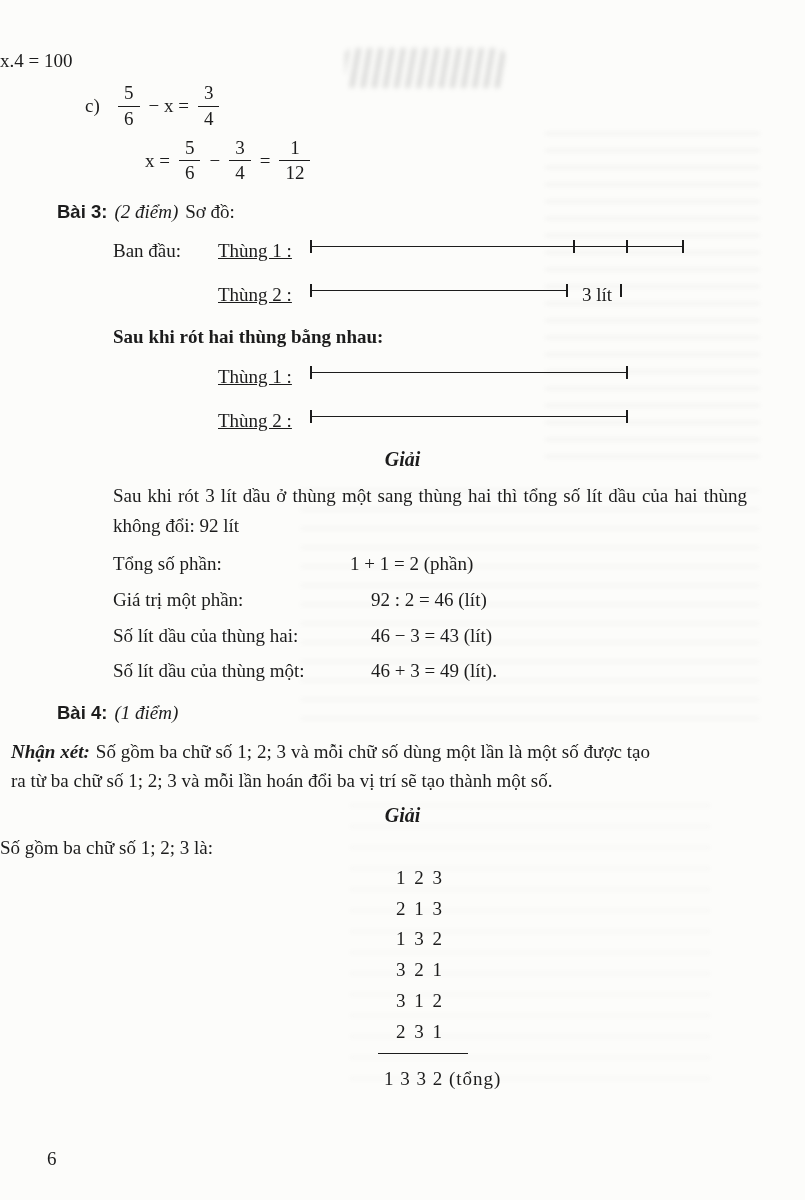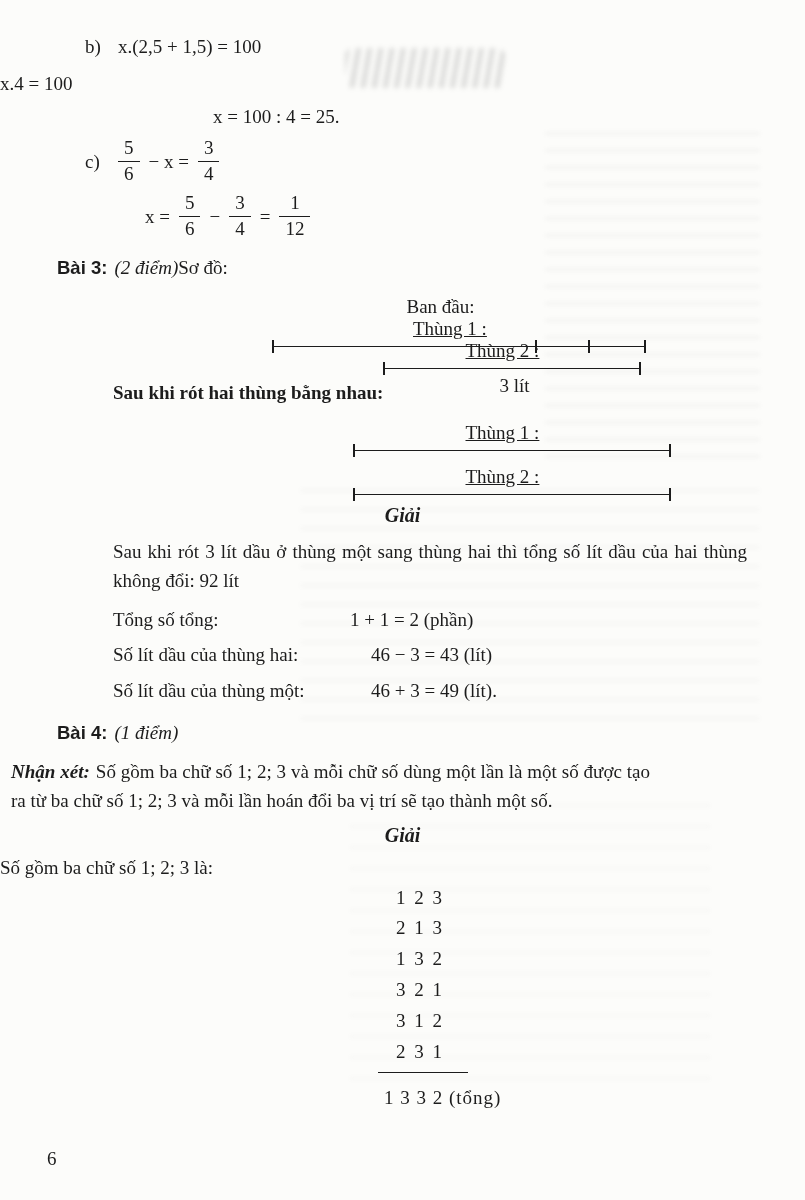--- a/index.html
+++ b/index.html
@@ -42,23 +42,23 @@
   .frac .num { display:block; padding:0 6px 2px; border-bottom:1.6px solid #1c1c1c; }
   .frac .den { display:block; padding:2px 6px 0; }
   .mid { margin:0 9px; }
   .lead { margin-right:9px; }
 
   .bhead { margin-left:57px; line-height:1.25; }
   .b3 { margin-top:16px; }
   .b4 { margin-top:18px; }
   .btitle { font-family:"Liberation Sans", sans-serif; font-weight:700; font-size:18.5px; }
   .bpoints { font-style:italic; margin-left:7px; }
-  .bintro { }
-
-  .drow { display:flex; align-items:center; margin-left:218px; height:24px;flex-direction:column; }
+  .bintro { margin-left:7px; }
+
+  .drow { display:flex; align-items:flex-start; margin-left:218px; height:24px; }
   .d1r1 { margin-left:113px; margin-top:16px; }
   .d1r2 { margin-top:20px; }
   .d2r1 { margin-top:18px; }
   .d2r2 { margin-top:20px; }
   .ban-dau { width:105px; flex:none; }
   .dlabel { width:92px; flex:none;text-decoration:underline; }
   .dline { position:relative; height:13px; flex:none; }
   .dline::before { content:""; position:absolute; left:0; right:0; top:6px; border-top:1.6px solid #1c1c1c; }
   .w374 { width:374px; }
   .w258 { width:258px; }
@@ -95,28 +95,22 @@
 </head>
 <body>
 
 <div class="ghost g1"></div>
 <div class="ghost g2"></div>
 <div class="ghost g3"></div>
 <div class="ghost g4"></div>
 
 <main class="content">
 
-  <div class="eqline pb1">
-    <span class="plabel">b)</span><span>x.(2,5 + 1,5) = 100</span>
-  </div>
   <div class="eqline pb2">
     <span>x.4 = 100</span>
-  </div>
-  <div class="eqline pb3">
-    <span>x = 100 : 4 = 25.</span>
   </div>
 
   <div class="fracline pc1">
     <span class="plabel">c)</span>
     <span class="frac">
       <span class="num">5</span>
       <span class="den">6</span>
     </span>
     <span class="mid">− x =</span>
     <span class="frac">
@@ -181,22 +175,26 @@
       <i class="tick t0"></i>
       <i class="tick tend"></i>
     </span>
   </div>
 
   <div class="giai giai1">Giải</div>
 
   <p class="para p1">Sau khi rót 3 lít dầu ở thùng một sang thùng hai thì tổng số lít dầu của hai thùng không đổi: 92 lít</p>
 
   <div class="srow n1">
-    <span class="slbl">Tổng số tổng:</span>
+    <span class="slbl">Tổng số phần:</span>
     <span class="sexpr">1 + 1 = 2 (phần)</span>
+  </div>
+  <div class="srow">
+    <span class="slbl">Giá trị một phần:</span>
+    <span class="sexpr">92 : 2 = 46 (lít)</span>
   </div>
   <div class="srow">
     <span class="slbl">Số lít dầu của thùng hai:</span>
     <span class="sexpr">46 − 3 = 43 (lít)</span>
   </div>
   <div class="srow">
     <span class="slbl">Số lít dầu của thùng một:</span>
     <span class="sexpr">46 + 3 = 49 (lít).</span>
   </div>
 

